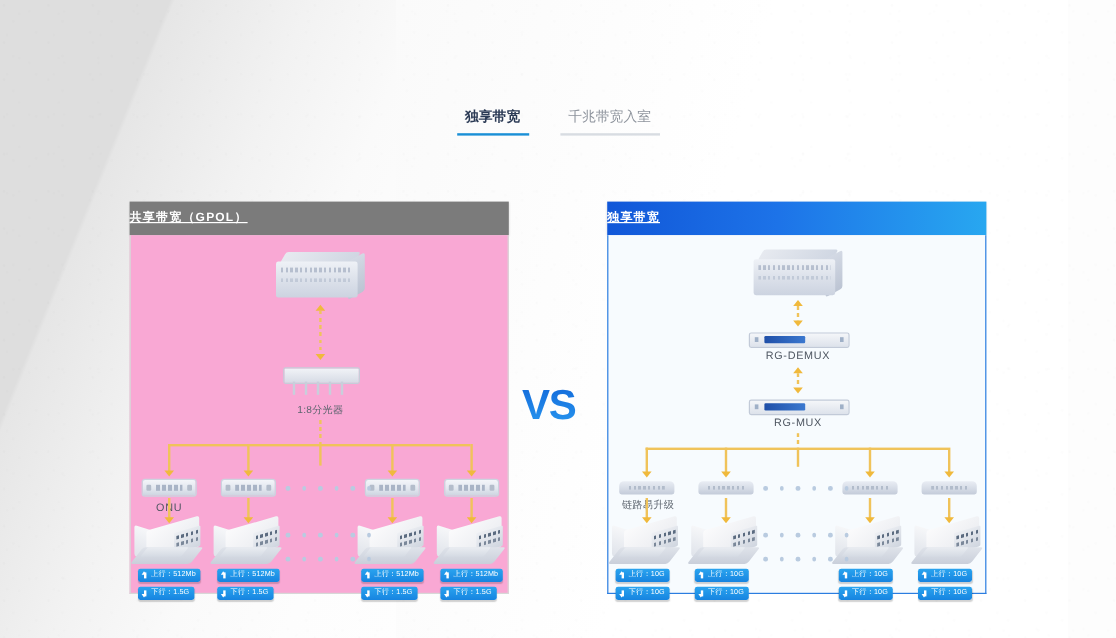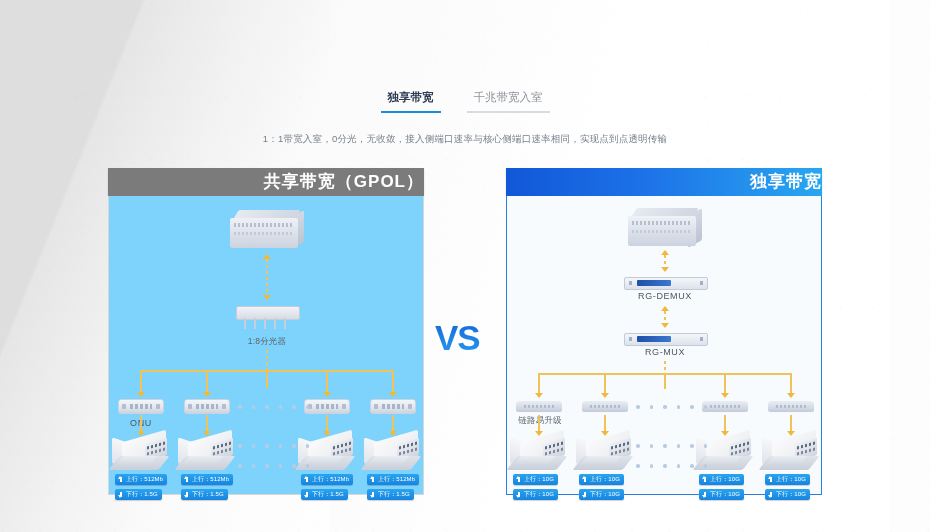--- a/index.html
+++ b/index.html
@@ -50,28 +50,29 @@
   .subnote{
     position:absolute;top:133px;left:0;width:930px;text-align:center;
     font-size:9.5px;color:#77808c;white-space:nowrap;letter-spacing:.2px;
   }
 
   
   .panel{position:absolute;top:168px;width:316px;}
   .panel.left{left:108px;}
   .panel.right{left:506px;}
   .panel-head{
-    height:28px;line-height:28px;text-align:right;
-    font-size:17px;font-weight:bold;color:#ffffff;letter-spacing:1px;
+    height:28px;line-height:28px;text-align:left;
+    font-size:10px;font-weight:bold;color:#ffffff;letter-spacing:1px;
     box-shadow:0 1px 2px rgba(0,0,0,.14);
+    text-decoration:underline;
   }
   .panel.left .panel-head{background:#7b7b7b;}
   .panel.right .panel-head{background:linear-gradient(90deg,#1157d8 0%,#1d73e8 45%,#28a7f0 100%);}
   .panel-body{
-    position:relative;height:298px;background:#7dd3fc;
+    position:relative;height:298px;background:#f9a8d4;
     border:1px solid #d7d7d7;border-top:none;
   }
   .panel.right .panel-body{background:#f7fbfe;border:1px solid #2b7de0;border-top:none;}
 
   
   .vs{
     position:absolute;left:435px;top:318px;
     font-size:35px;font-weight:bold;letter-spacing:-1px;
     background:linear-gradient(180deg,#1166d8 0%,#2a9bf2 100%);
     -webkit-background-clip:text;background-clip:text;color:transparent;
@@ -232,21 +233,20 @@
 </div>
 
 <div id="stage">
 
 
   <div class="tabs">
     <div class="tab active">独享带宽</div>
     <div class="tab">千兆带宽入室</div>
   </div>
 
-  <div class="subnote">1：1带宽入室，0分光，无收敛，接入侧端口速率与核心侧端口速率相同，实现点到点透明传输</div>
 
   <div class="vs">VS</div>
 
   <div class="panel left">
     <div class="panel-head">共享带宽（GPOL）</div>
     <div class="panel-body">
 
       <div class="rack" style="left:121px;top:14px;">
         <div class="top"></div>
           <div class="side"></div>

